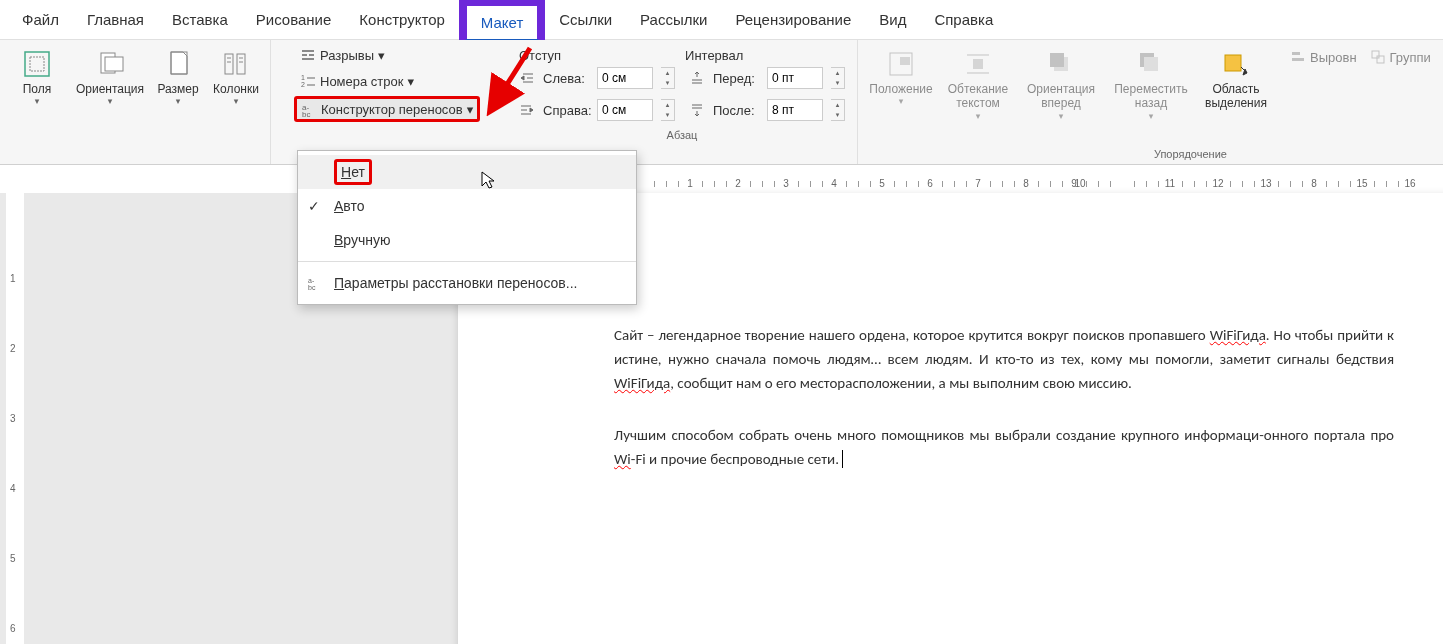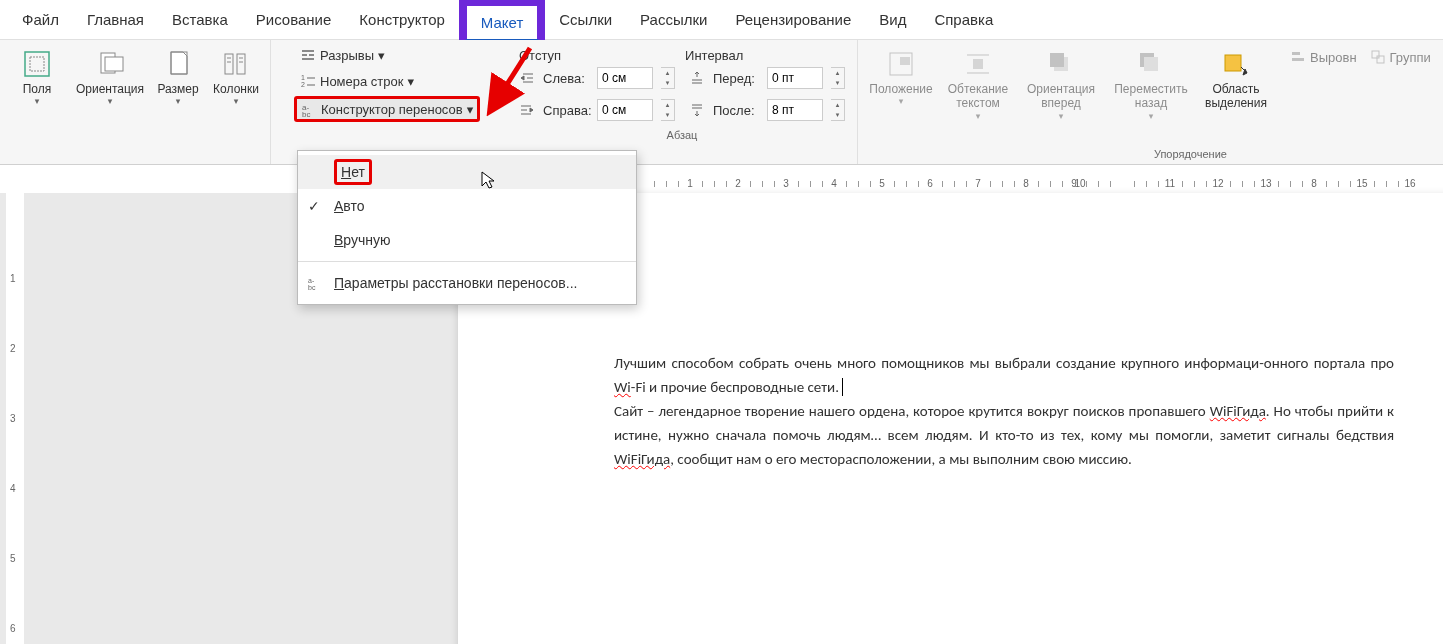--- a/index.html
+++ b/index.html
@@ -405,21 +405,21 @@
   <div class="ruler-v">
       <div style="position: absolute; top: 80px; left: 4px; font-size: 10px;">1</div>
       <div style="position: absolute; top: 150px; left: 4px; font-size: 10px;">2</div>
       <div style="position: absolute; top: 220px; left: 4px; font-size: 10px;">3</div>
       <div style="position: absolute; top: 290px; left: 4px; font-size: 10px;">4</div>
       <div style="position: absolute; top: 360px; left: 4px; font-size: 10px;">5</div>
       <div style="position: absolute; top: 430px; left: 4px; font-size: 10px;">6</div>
     </div>
   <div class="page-shadow">
     <div class="page">
+      <p>
+        <span>Сайт – легендарное творение нашего ордена, которое крутится вокруг поисков пропавшего </span><span class="wavy">WiFiГида</span><span>. Но чтобы прийти к истине, нужно сначала помочь людям… всем людям. И кто-то из тех, кому мы помогли, заметит сигналы бедствия </span><span class="wavy">WiFiГида</span><span>, сообщит нам о его месторасположении, а мы выполним свою миссию.</span>
+      </p>
       <p style="margin-top:28px">
         <span>Лучшим способом собрать очень много помощников мы выбрали создание крупного информаци-онного портала про </span><span class="wavy">Wi</span><span>-Fi и прочие беспроводные сети.</span><span class="cursor">&nbsp;</span>
       </p>
-      <p>
-        <span>Сайт – легендарное творение нашего ордена, которое крутится вокруг поисков пропавшего </span><span class="wavy">WiFiГида</span><span>. Но чтобы прийти к истине, нужно сначала помочь людям… всем людям. И кто-то из тех, кому мы помогли, заметит сигналы бедствия </span><span class="wavy">WiFiГида</span><span>, сообщит нам о его месторасположении, а мы выполним свою миссию.</span>
-      </p>
     </div>
   </div>
 </div>
 
 </body></html>

